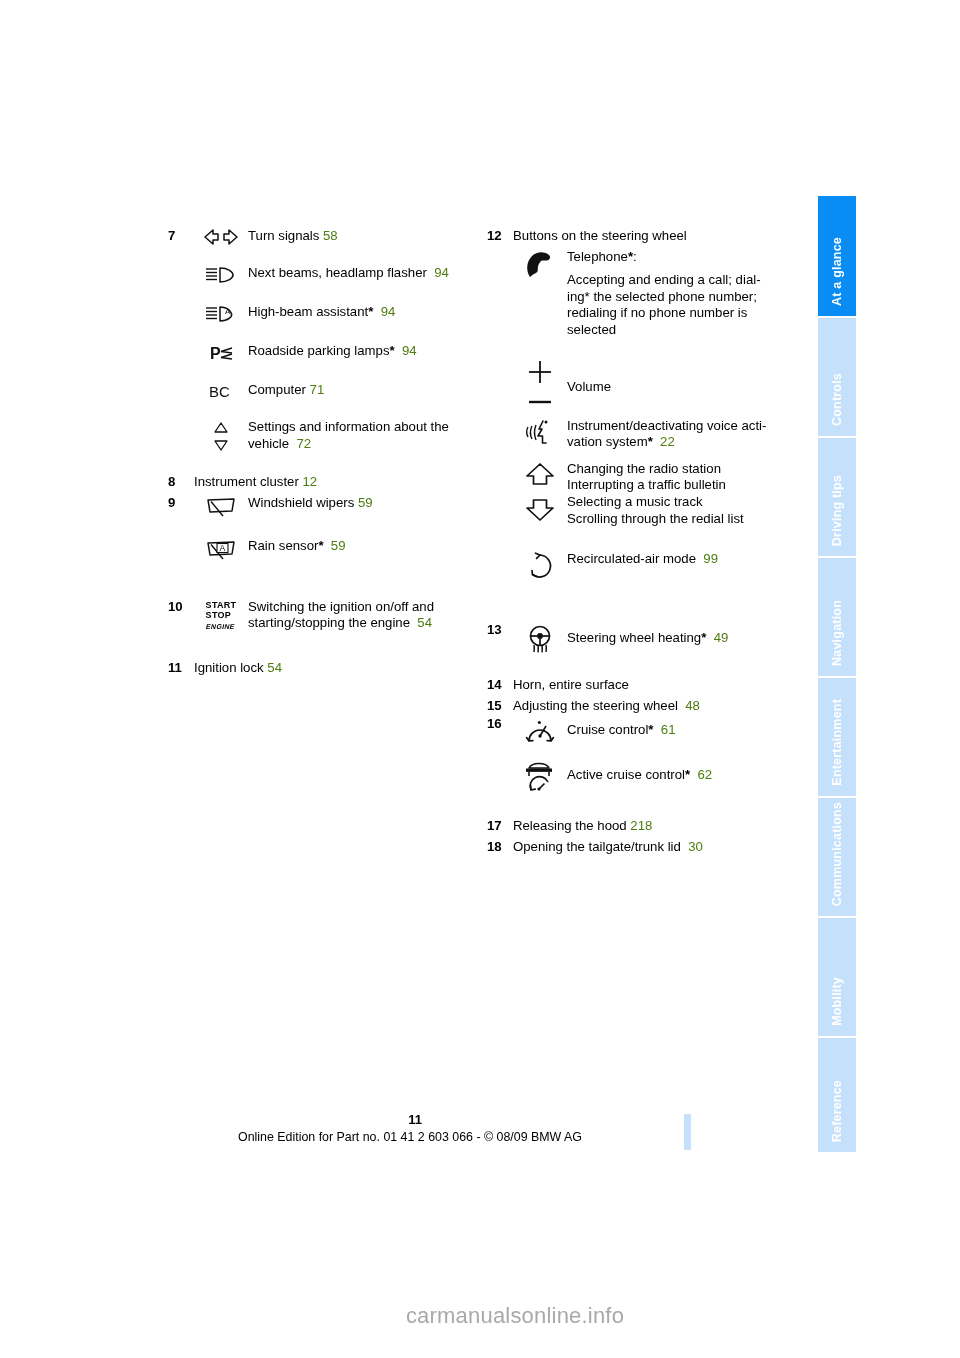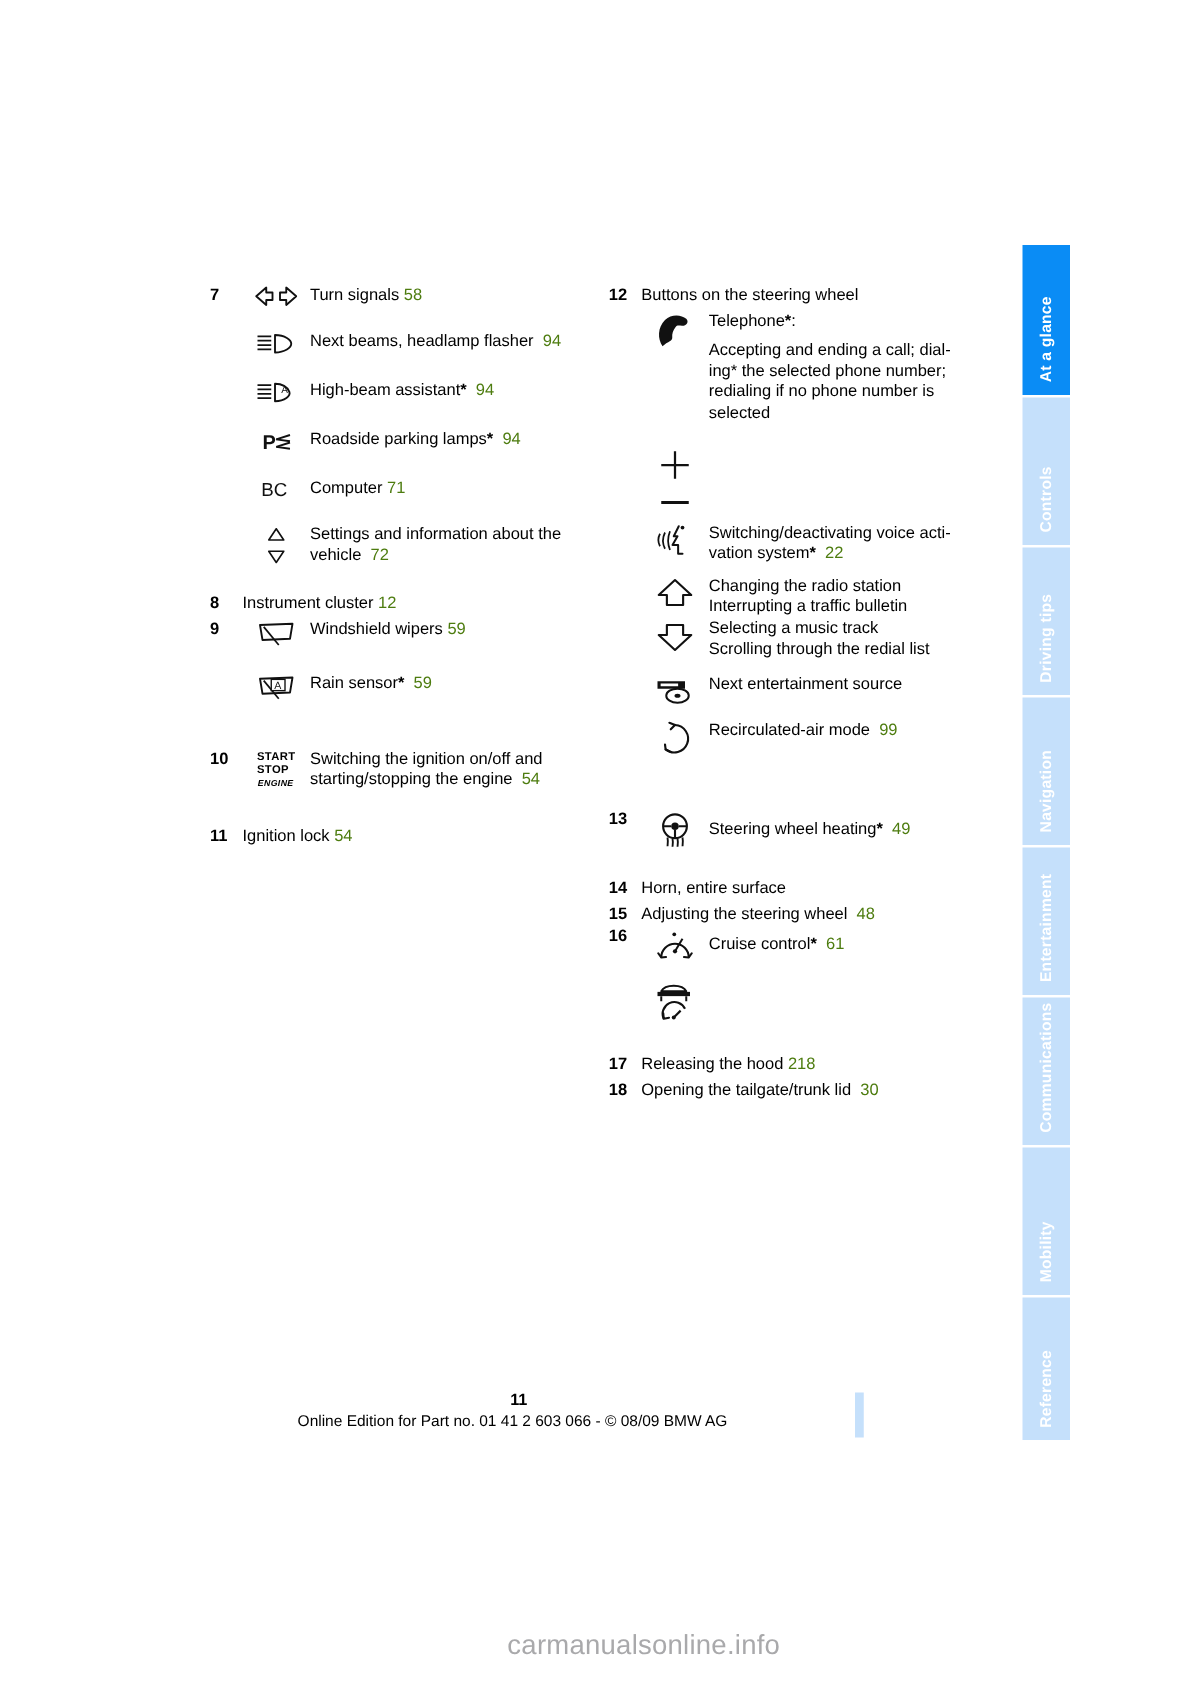--- a/index.html
+++ b/index.html
@@ -358,37 +358,40 @@
 
     <div class="irow">
       <div class="num blank">12</div>
       <div class="icon-cell">
         <svg width="34" height="50" viewBox="0 0 34 50">
           <line x1="17" y1="3" x2="17" y2="25" stroke="#111" stroke-width="1.8"></line>
           <line x1="6" y1="14" x2="28" y2="14" stroke="#111" stroke-width="1.8"></line>
           <line x1="6" y1="44" x2="28" y2="44" stroke="#111" stroke-width="2.4"></line>
         </svg>
       </div>
+      <div class="label-cell" style="padding-top:22px">
+        <span>Volume</span>
+      </div>
     </div>
 
     <div class="gap10"></div>
 
     <div class="irow">
       <div class="num blank">12</div>
       <div class="icon-cell">
         <svg width="34" height="26" viewBox="0 0 34 26">
           <path d="M5 8 C3.4 11 3.4 15 5 18" fill="none" stroke="#111" stroke-width="1.4"></path>
           <path d="M9 7 C7 11 7 16 9 20" fill="none" stroke="#111" stroke-width="1.4"></path>
           <path d="M13 6 C11 11 11 16 13 21" fill="none" stroke="#111" stroke-width="1.4"></path>
           <path d="M20 2 L16 10 L19 10 L15 17 L19.5 17 L19.5 24 L23 24" fill="none" stroke="#111" stroke-width="1.6" stroke-linejoin="round" stroke-linecap="round"></path>
           <circle cx="23" cy="3" r="1.5" fill="#111"></circle>
         </svg>
       </div>
       <div class="label-cell">
-        <div>Switching/deactivating voice acti-</div>
+        <div>Instrument/deactivating voice acti-</div>
         <div><span>vation system</span><span class="ast">*</span>
         &nbsp;<span class="pg">22</span></div>
       </div>
     </div>
 
     <div class="gap10"></div>
 
     <div class="irow">
       <div class="num blank">12</div>
       <div class="icon-cell">
@@ -400,34 +403,20 @@
       <div class="label-cell">
         <div>Changing the radio station</div>
         <div>Interrupting a traffic bulletin</div>
         <div>Selecting a music track</div>
         <div>Scrolling through the redial list</div>
       </div>
     </div>
 
     <div class="gap12"></div>
 
-    <div class="irow">
-      <div class="num blank">12</div>
-      <div class="icon-cell">
-        <svg width="38" height="24" viewBox="0 0 38 24">
-          <path d="M5 5 L27 5 L27 11 L5 11 Z" fill="#111"></path>
-          <rect x="7.5" y="6.8" width="14" height="2.2" fill="#fff"></rect>
-          <ellipse cx="21" cy="16.5" rx="9" ry="5.6" fill="none" stroke="#111" stroke-width="1.6"></ellipse>
-          <ellipse cx="21" cy="16.5" rx="2.4" ry="1.6" fill="#111"></ellipse>
-        </svg>
-      </div>
-      <div class="label-cell">
-        <span>Next entertainment source</span>
-      </div>
-    </div>
 
     <div class="gap12"></div>
 
     <div class="irow">
       <div class="num blank">12</div>
       <div class="icon-cell">
         <svg width="34" height="28" viewBox="0 0 34 28">
           <path d="M17 3 A11 11 0 1 1 9.5 22.5" fill="none" stroke="#111" stroke-width="1.7" stroke-linecap="round"></path>
           <path d="M17 3 L12.5 1.2 M17 3 L13.6 6.4" fill="none" stroke="#111" stroke-width="1.7" stroke-linecap="round"></path>
           <path d="M9.5 22.5 L13.8 24.6 M9.5 22.5 L9.0 18.6" fill="none" stroke="#111" stroke-width="1.7" stroke-linecap="round"></path>
@@ -509,20 +498,24 @@
           <path d="M7 10 C10 4 24 4 27 10 Z" fill="none" stroke="#111" stroke-width="1.6" stroke-linejoin="round"></path>
           <rect x="4" y="10.5" width="26" height="3.4" fill="#111"></rect>
           <line x1="7" y1="14" x2="7" y2="18" stroke="#111" stroke-width="1.6"></line>
           <line x1="27" y1="14" x2="27" y2="18" stroke="#111" stroke-width="1.6"></line>
           <path d="M9 32 A9 9 0 0 1 26 24" fill="none" stroke="#111" stroke-width="1.7"></path>
           <path d="M9 32 L8.6 27.6 M9 32 L13.2 31.2" fill="none" stroke="#111" stroke-width="1.7" stroke-linecap="round"></path>
           <line x1="17" y1="31" x2="22.5" y2="25.5" stroke="#111" stroke-width="1.7"></line>
           <circle cx="17" cy="31" r="1.6" fill="#111"></circle>
         </svg>
       </div>
+      <div class="label-cell" style="padding-top:10px">
+        <span>Active cruise control</span><span class="ast">*</span>
+        &nbsp;<span class="pg">62</span>
+      </div>
     </div>
 
     <div class="gap24"></div>
 
     <div class="entry">
       <div class="num">17</div>
       <div class="entry-text">
         <span>Releasing the hood</span>
         <span class="pg">218</span>
       </div>

